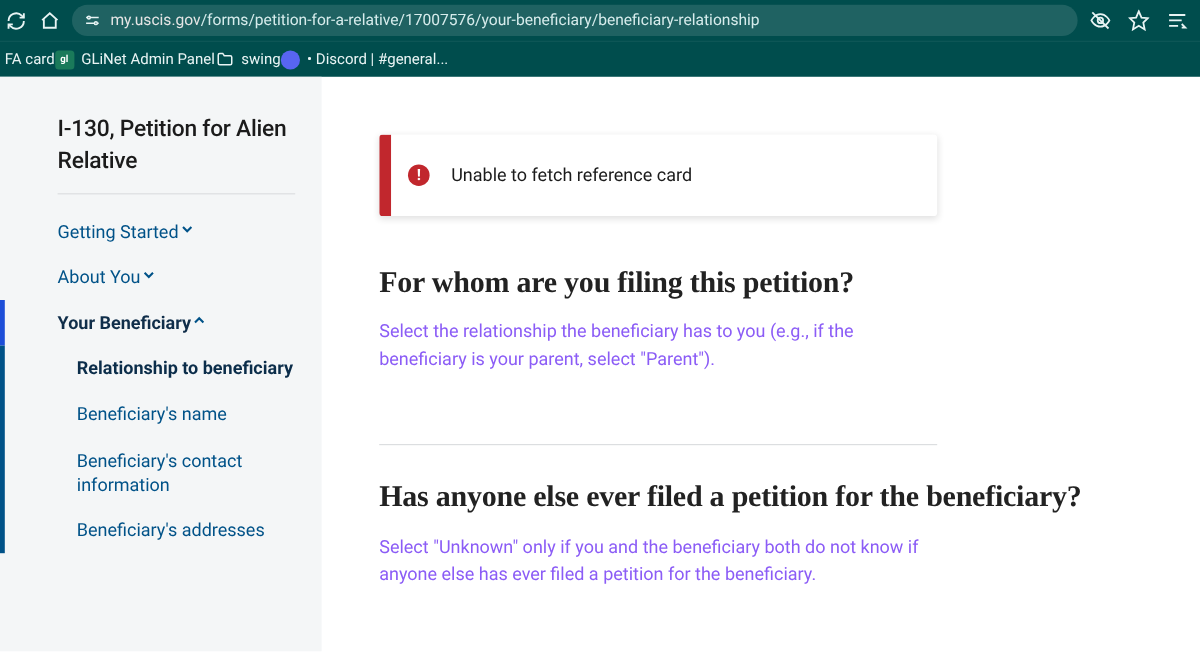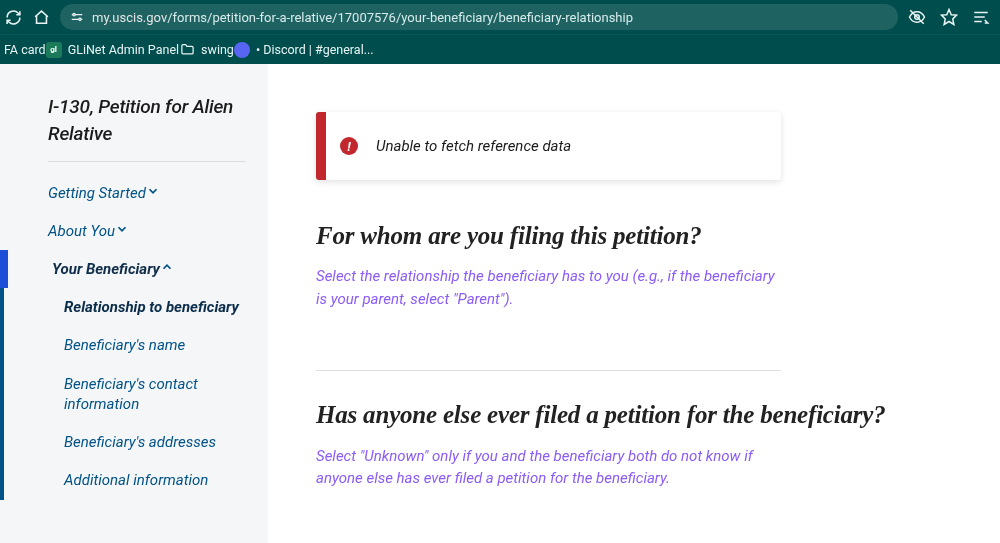--- a/index.html
+++ b/index.html
@@ -71,21 +71,20 @@
     flex-shrink:0;
   }
   .bm-gl { background:#1a7a5a; color:#fff; font-size:8px; font-weight:bold;text-align:center;}
   .bm-folder { color:#e8f4f4; }
   .bm-discord { background:#5865f2; border-radius:50%; }
   
   .page {
     display: flex;
     height: calc(543px - 64px);
     background: #fff;
-    font-style: italic;
   }
   .sidebar {
     width: 268px;
     background: #f6f7f8;
     background: #f4f6f7;
     padding: 30px 0 0 0;
     overflow: hidden;
   }
   .form-title {
     font-size: 19px;
@@ -105,21 +104,21 @@
     align-items:center;
     padding: 10px 22px 10px 48px;
     color: #005288;
     font-size: 15px;
     cursor: pointer;
   }
   .nav-section.active {
     font-weight: 700;
     color: #0b2d4a;
     color: #102e4a;
-    border-left: 8px solid #1d4ed8;
+    border-left: 4px solid #1d4ed8;
     padding-left: 44px;
   }
   .nav-chevron {
     color: #005288;
   }
   .sub-list { 
     border-left: 4px solid #005288;
     padding-left: 12px;
   }
   .sub-item {
@@ -292,30 +291,27 @@
       </div>
       <div class="sub-item">
         <span>Beneficiary's name</span>
       </div>
       <div class="sub-item">
         <span>Beneficiary's contact information</span>
       </div>
       <div class="sub-item">
         <span>Beneficiary's addresses</span>
       </div>
-      <div class="sub-item">
-        <span>Additional information</span>
-      </div>
     </div>
   </aside>
 
   <main class="main">
     <div class="alert">
       <span class="alert-ico">!</span>
-      <span class="alert-text">Unable to fetch reference data</span>
+      <span class="alert-text">Unable to fetch reference card</span>
     </div>
 
     <h2 class="q-heading">For whom are you filing this petition?</h2>
     <p class="q-body">Select the relationship the beneficiary has to you (e.g., if the beneficiary is your parent, select "Parent").</p>
 
     <hr class="section-rule">
 
     <h2 class="q-heading">Has anyone else ever filed a petition for the beneficiary?</h2>
     <p class="q-body">Select "Unknown" only if you and the beneficiary both do not know if anyone else has ever filed a petition for the beneficiary.</p>
   </main>

